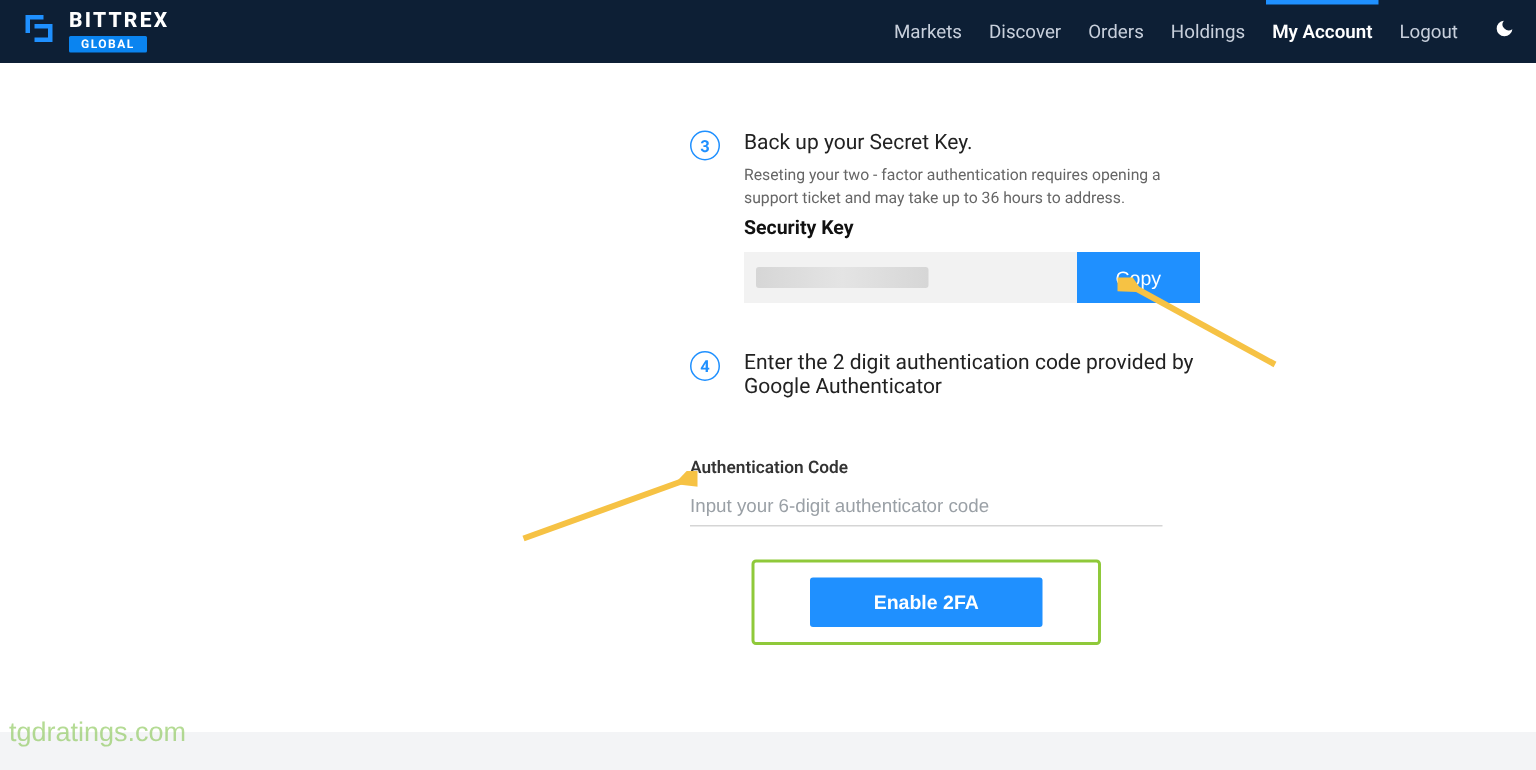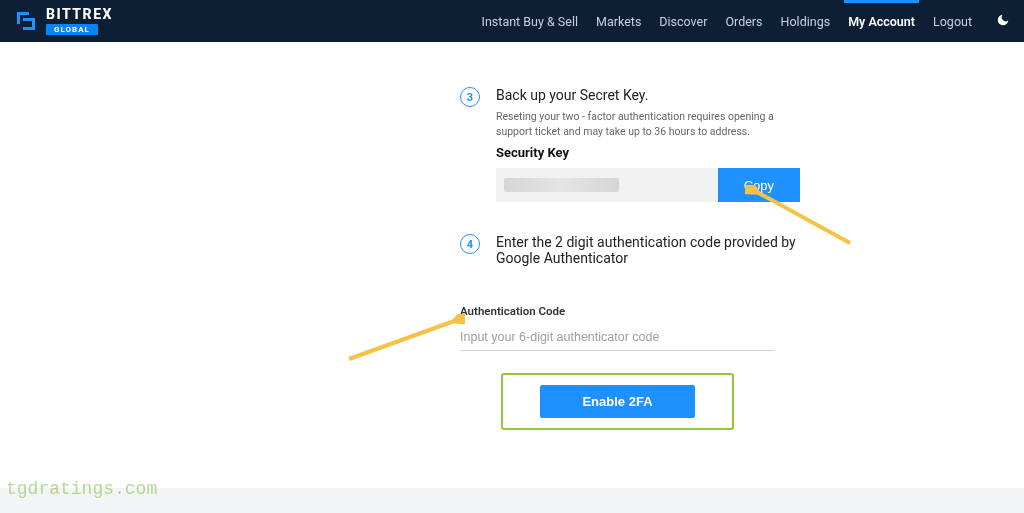--- a/index.html
+++ b/index.html
@@ -1,20 +1,20 @@
 <!DOCTYPE html>
 <html><head>
   <meta charset="utf-8">
   <style>
     * { margin: 0; padding: 0; box-sizing: border-box; }
     body { font-family: -apple-system, BlinkMacSystemFont, "Segoe UI", Roboto, Helvetica, Arial, sans-serif; background: #fff; width: 1024px; height: 513px; overflow: hidden; position: relative; }
     
     
     .header { background: #0d1f35; height: 42px; display: flex; align-items: center; padding: 0 14px; justify-content: space-between; }
-    .logo-wrap { display: flex; align-items: center; gap: 8px; }
+    .logo-wrap { display: flex; align-items: flex-start; gap: 8px; }
     .logo-icon { width: 24px; height: 24px; }
     .logo-text { display: flex; flex-direction: column; align-items: flex-start; }
     .brand-name { color: #fff; font-weight: 800; font-size: 14px; letter-spacing: 1.5px; line-height: 1; }
     .brand-tag { background: #0a84f0; color: #fff; font-size: 8px; font-weight: 700; letter-spacing: 1px; padding: 1px 8px; margin-top: 3px; border-radius: 1px; }
     .nav { display: flex; align-items: center; gap: 18px; }
     .nav-item { color: #c8d0dc; font-size: 12.5px; cursor: pointer; position: relative; padding: 12px 0; }
     .nav-item.active { color: #fff; font-weight: 600; }
     .nav-item.active::before { content: ""; position: absolute; top: -2px; left: -4px; right: -4px; height: 3px; background: #1f90ff; }
     .theme-toggle { color: #fff; font-size: 13px; cursor: pointer; margin-left: 6px; }
 
@@ -42,40 +42,39 @@
     
     .enable-wrap { margin-top: 22px; display: flex; justify-content: center; }
     .enable-box { border: 2.5px solid #8fc93a; padding: 10px 37px; border-radius: 3px; }
     .enable-btn { background: #1f90ff; color: #fff; border: none; font-size: 13px; font-weight: 700; padding: 9px 42px; cursor: pointer; border-radius: 2px; }
     
     
     .arrow { position: absolute; pointer-events: none; }
     .arrow svg { display: block; }
     
     .footer-band { position: absolute; bottom: 0; left: 0; right: 0; height: 25px; background: #f3f4f6; }
-    .watermark { position: absolute; bottom: 14px; left: 6px; font-size: 18px; color: rgba(140, 200, 90, 0.65); font-family: Liberation Mono, monospace; }
+    .watermark { position: absolute; bottom: 14px; left: 6px; font-size: 18px; color: rgba(140, 200, 90, 0.65); font-family: Liberation Sans, sans-serif; }
   </style>
 </head>
 <body>
 
 <div class="header">
   <div class="logo-wrap">
     <span class="logo-icon">
       <svg viewBox="0 0 32 32" width="24" height="24">
         <path d="M4 4 h16 v4 h-12 v12 h-4 z" fill="#1f90ff"></path>
         <path d="M12 12 h16 v16 h-16 v-4 h12 v-8 h-12 z" fill="#1f90ff"></path>
       </svg>
     </span>
     <span class="logo-text">
       <span class="brand-name">BITTREX</span>
       <span class="brand-tag">GLOBAL</span>
     </span>
   </div>
   <div class="nav">
-    <span class="nav-item">Instant Buy &amp; Sell</span>
     <span class="nav-item">Markets</span>
     <span class="nav-item">Discover</span>
     <span class="nav-item">Orders</span>
     <span class="nav-item">Holdings</span>
     <span class="nav-item active">My Account</span>
     <span class="nav-item">Logout</span>
     <span class="theme-toggle">
       <svg width="14" height="14" viewBox="0 0 24 24">
           <path d="M21 12.79A9 9 0 1 1 11.21 3 7 7 0 0 0 21 12.79z" fill="#fff"></path>
         </svg>

